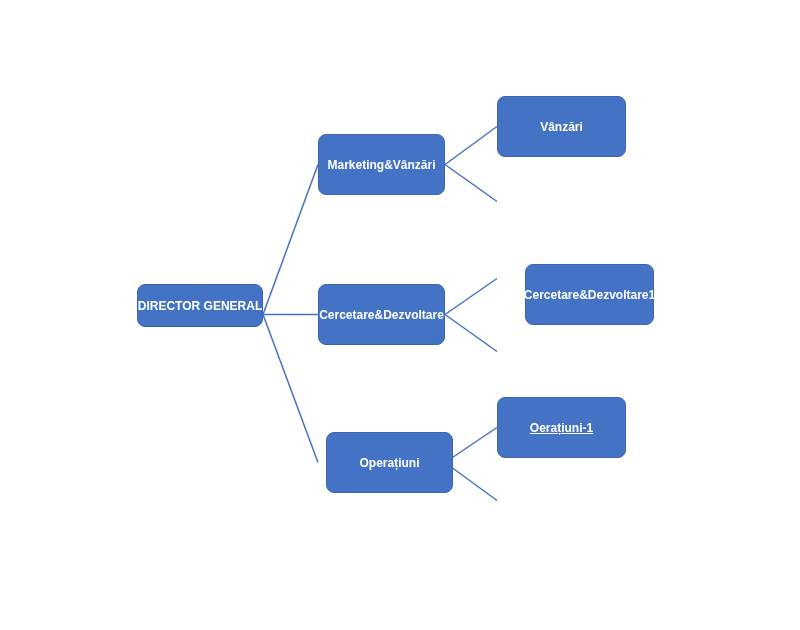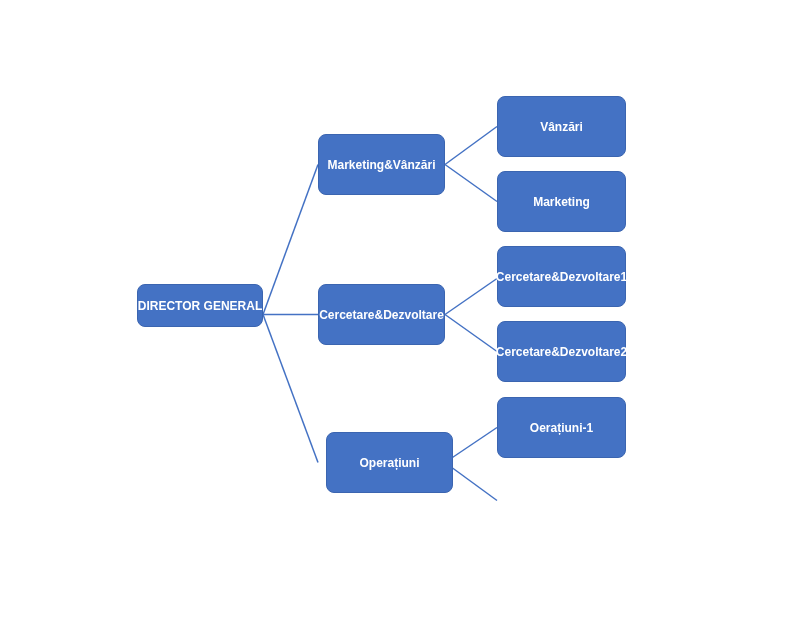--- a/index.html
+++ b/index.html
@@ -47,23 +47,23 @@
   }
   
   .node.root   { left: 137px; top: 284px; width: 126px; height: 43px; }
   .node.mid    { left: 318px; width: 127px; height: 61px; }
   .node.leaf   { left: 497px; width: 129px; height: 61px; }
   .node.mv     { top: 134px; }
   .node.cd     { top: 284px; }
   .node.op     { top: 432px; margin-left: 8px; }
   .node.vz     { top: 96px;  }
   .node.mk     { top: 171px; }
-  .node.cd1    { top: 246px; }
+  .node.cd1    { top: 264px; margin-left: 28px; }
   .node.cd2    { top: 321px; }
-  .node.op1    { top: 397px; }
+  .node.op1    { top: 397px; text-decoration: underline; }
   .node.op2    { top: 470px; }
 </style>
 </head>
 <body>
 
 <div class="canvas">
 
   <svg class="connector-layer" viewBox="0 0 800 630" xmlns="http://www.w3.org/2000/svg" aria-hidden="true">
     <line class="connector" x1="263" y1="314.5" x2="318" y2="164.5"></line>
     <line class="connector" x1="263" y1="314.5" x2="318" y2="314.5"></line>
@@ -76,18 +76,16 @@
     <line class="connector" x1="445" y1="462.5" x2="497" y2="500.5"></line>
   </svg>
 
   <div class="node root">DIRECTOR GENERAL</div>
 
   <div class="node mid mv">Marketing&amp;Vânzări</div>
   <div class="node mid cd">Cercetare&amp;Dezvoltare</div>
   <div class="node mid op">Operațiuni</div>
 
   <div class="node leaf vz">Vânzări</div>
-  <div class="node leaf mk">Marketing</div>
   <div class="node leaf cd1">Cercetare&amp;Dezvoltare1</div>
-  <div class="node leaf cd2">Cercetare&amp;Dezvoltare2</div>
   <div class="node leaf op1">Oerațiuni-1</div>
 
 </div>
 
 </body></html>

